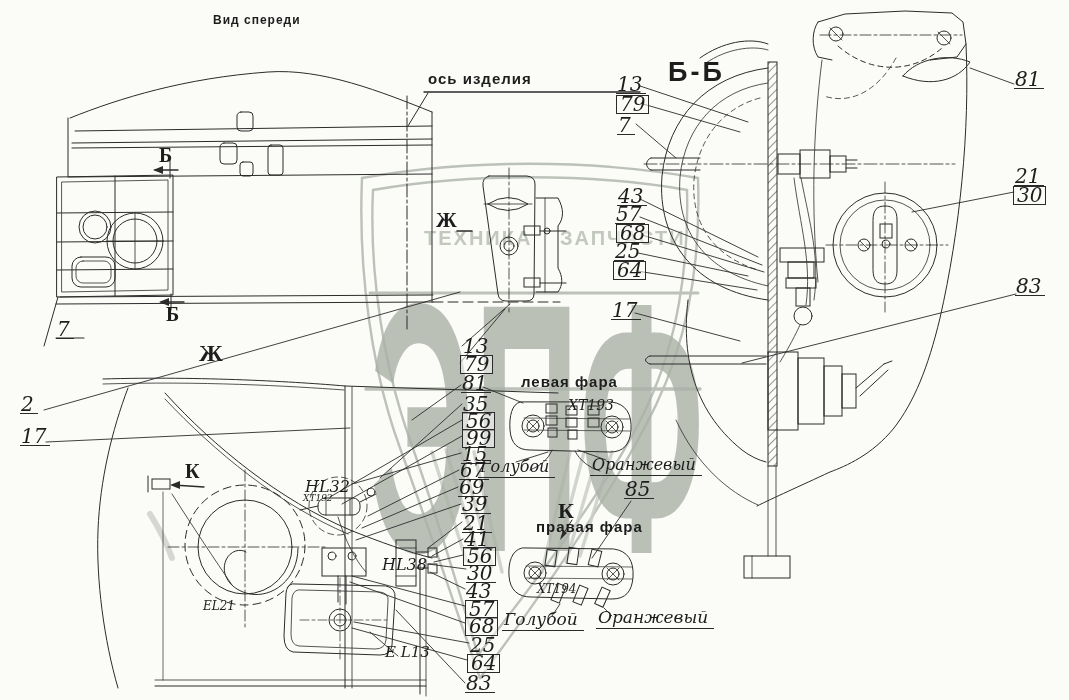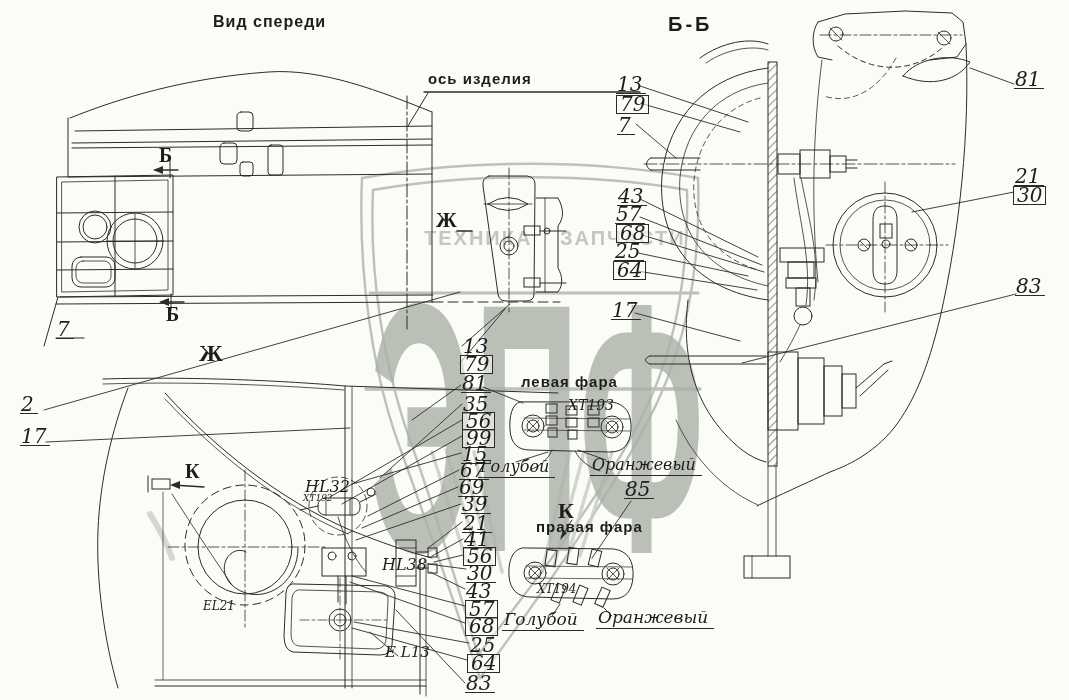--- a/index.html
+++ b/index.html
@@ -4,22 +4,22 @@
 <style>
   html,body{margin:0;padding:0;}
   #canvas{
     position:relative;width:1069px;height:700px;overflow:hidden;
     background:#fbfbf8;
     font-family:"Liberation Sans",sans-serif;
   }
   #art{position:absolute;left:0;top:0;}
   .lbl{position:absolute;color:#1d1d1d;white-space:nowrap;z-index:5;}
   .t-print{font-family:"Liberation Sans",sans-serif;font-weight:bold;font-size:15px;letter-spacing:1px;}
-  .t-title{font-size:16px;}
-  .t-sec{font-size:20px;letter-spacing:3px;}
+  .t-title{font-size:12px;}
+  .t-sec{font-size:27px;letter-spacing:3px;margin-top:44px;}
   .t-marker{font-family:"Liberation Serif",serif;font-weight:bold;font-size:20px;}
   .t-num{font-family:"DejaVu Serif",serif;font-style:italic;font-size:20px;line-height:16px;}
   .u{border-bottom:1.4px solid #2a2a2a;padding:0 4px 1px 1px;}
   .b{border:1.4px solid #2a2a2a;padding:0 3px 1px 3px;background:rgba(251,251,248,.55);}
   .t-hand{font-family:"DejaVu Serif",serif;font-style:italic;}
   .t-wire{font-size:16px;border-bottom:1.5px solid #2a2a2a;padding:0 6px 1px 2px;}
 </style>
 </head>
 <body>
 

